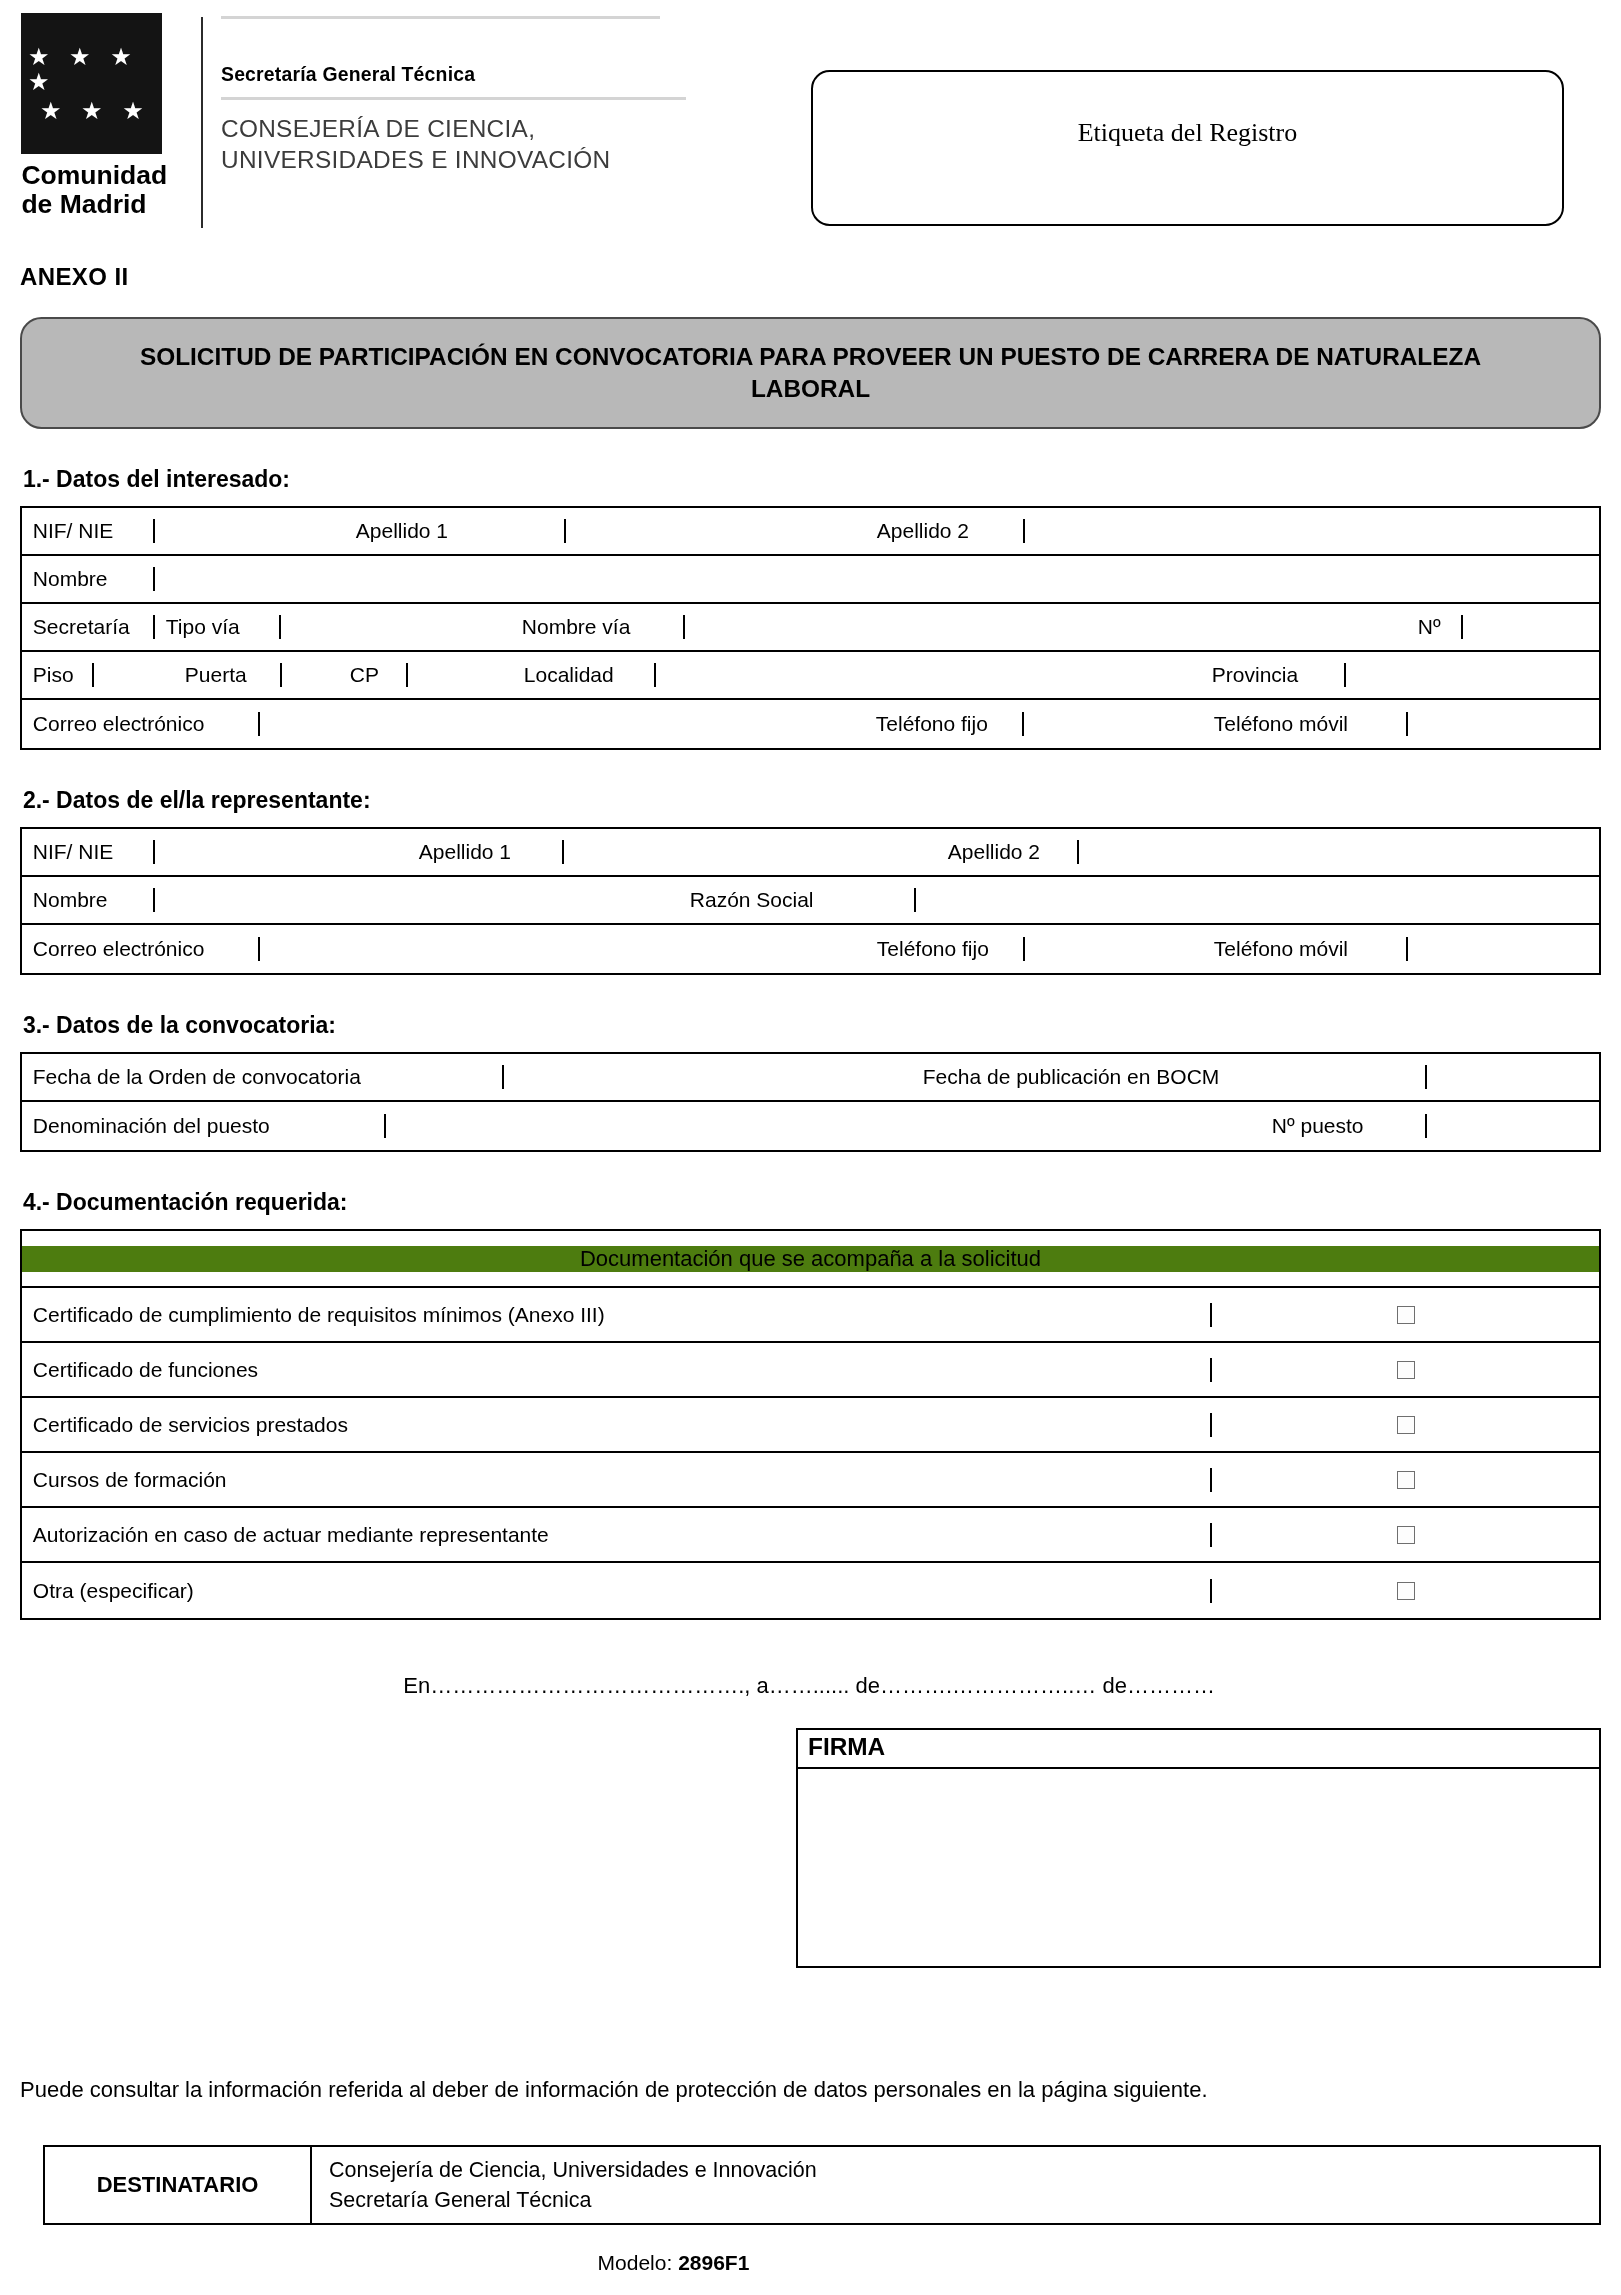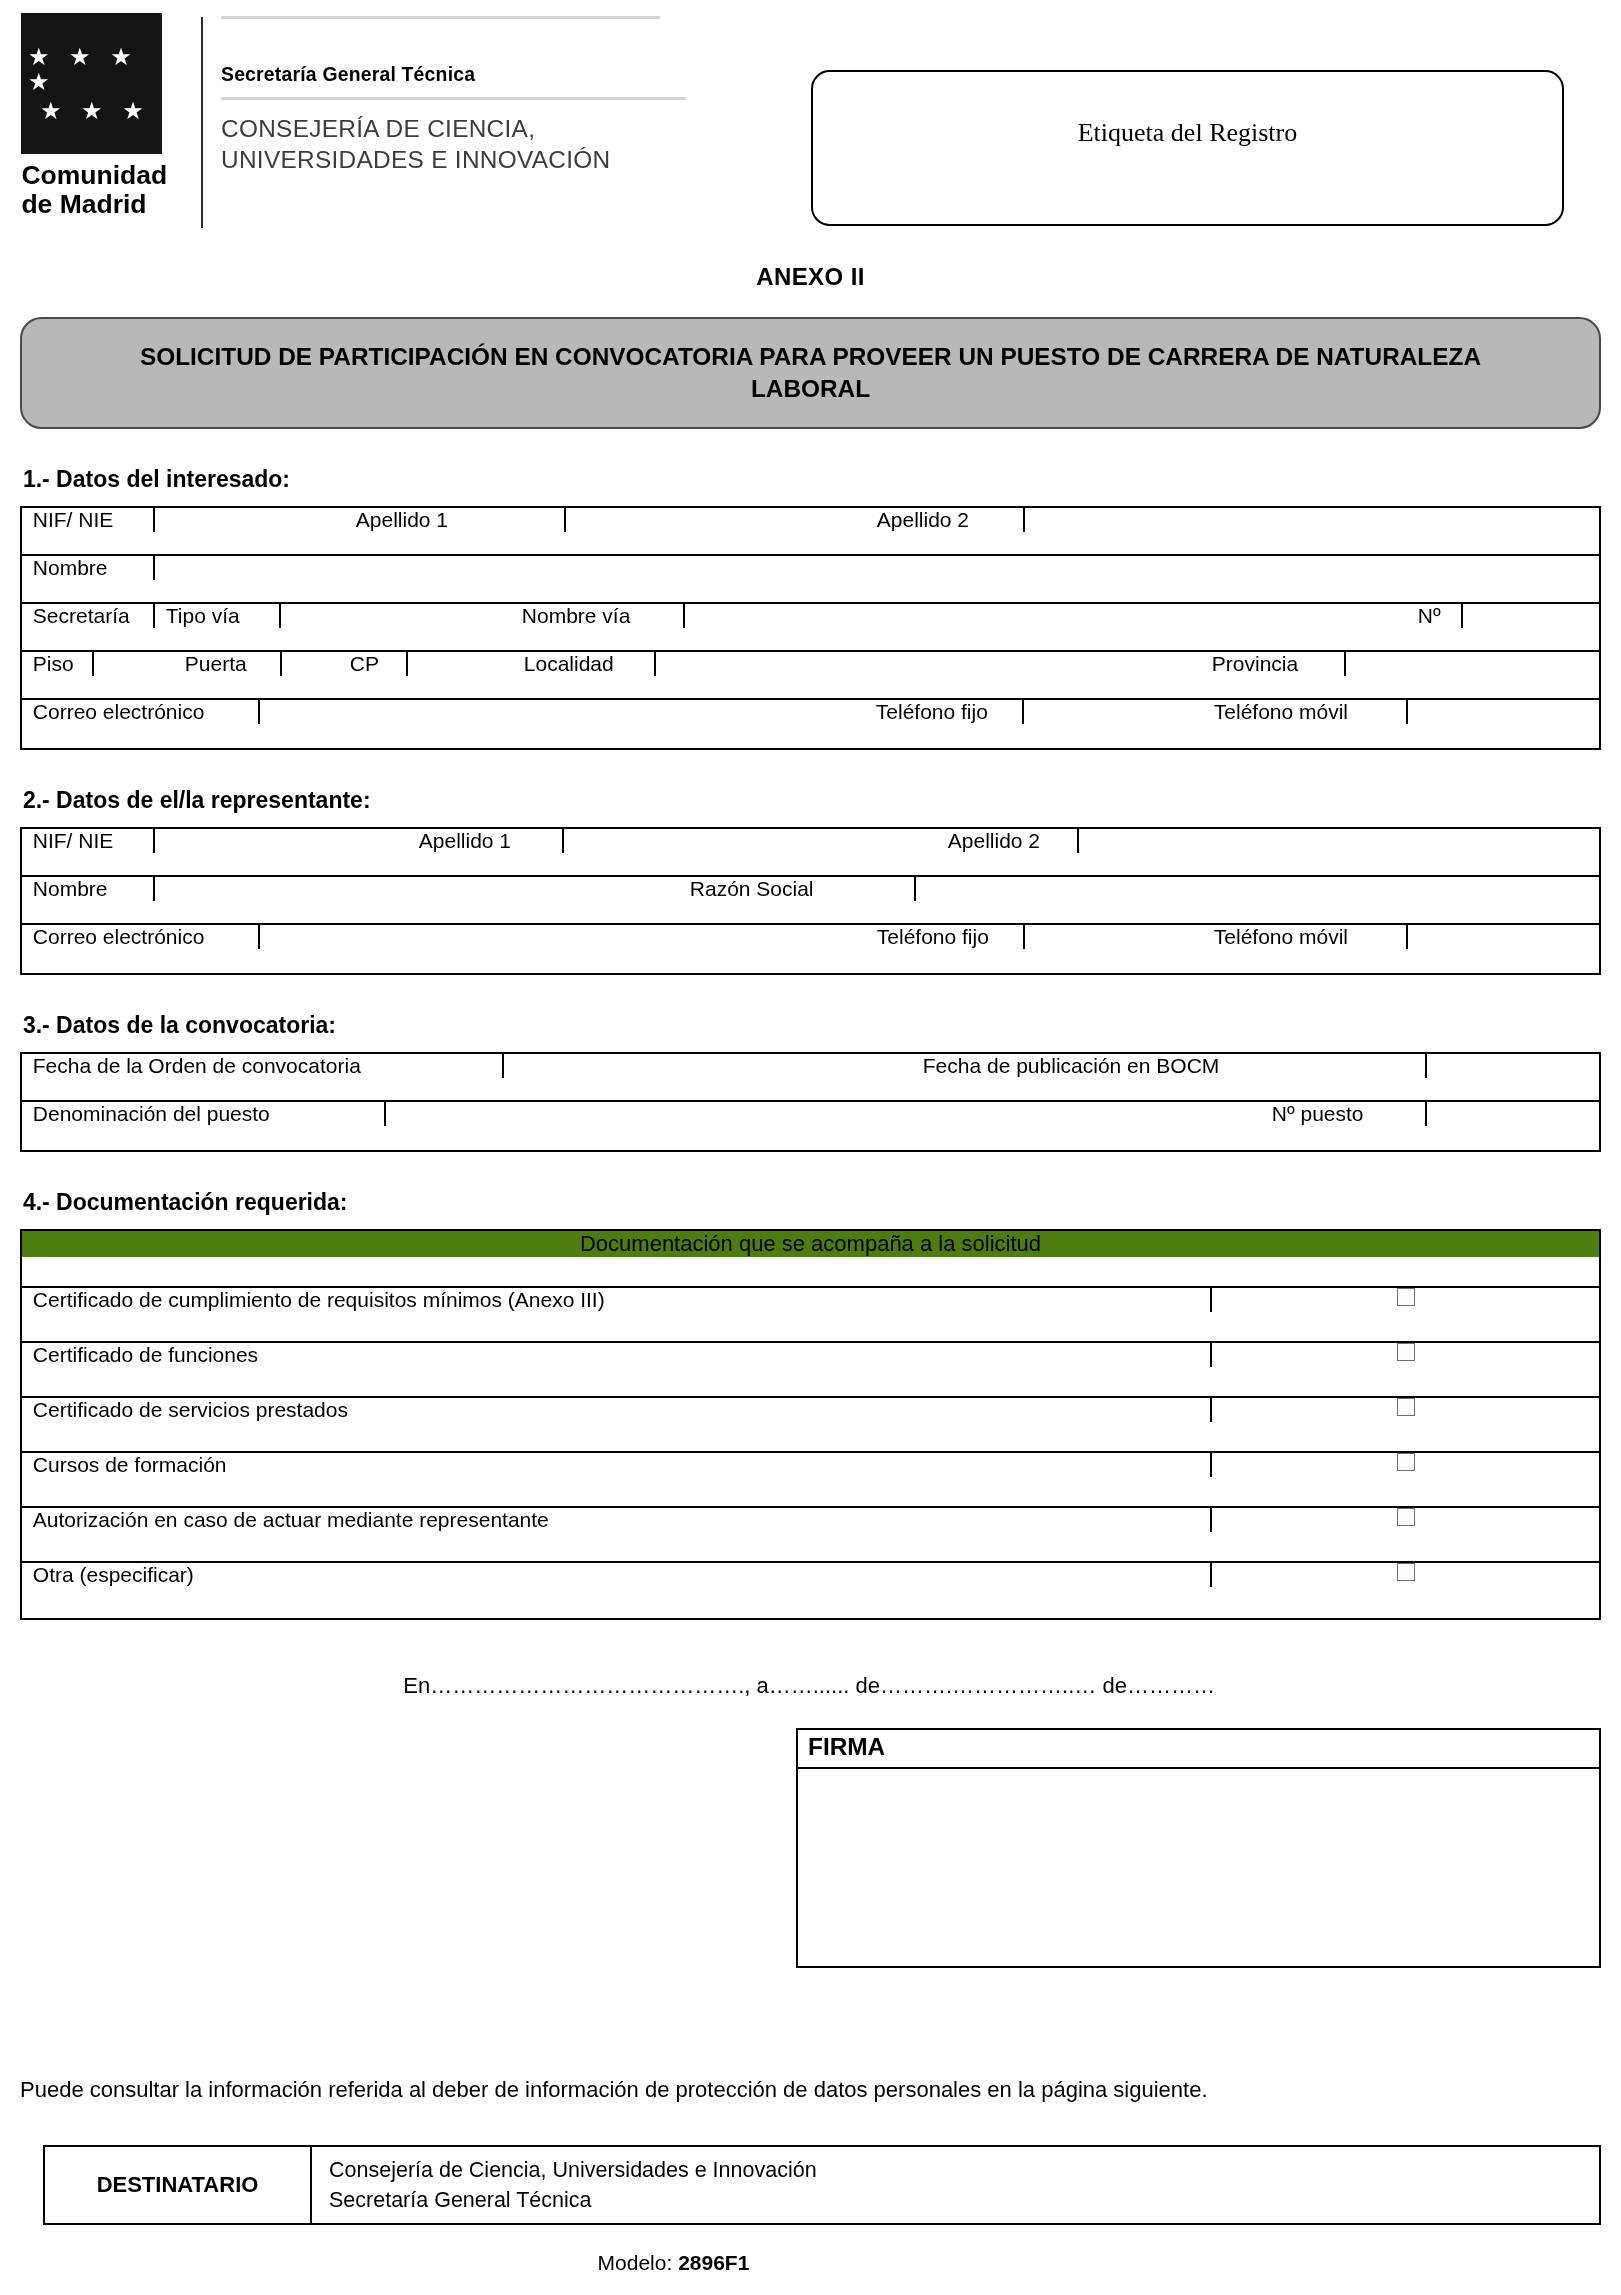--- a/index.html
+++ b/index.html
@@ -16,29 +16,29 @@
   .logo-text{font-weight:700;font-size:26.5px;line-height:1.1;margin-top:7.2px}
   .header-divider{position:absolute;left:181px;top:4.3px;width:2.2px;height:211px;background:#2b2b2b}
   .dept{position:absolute;left:201px;top:2.9px;width:473px}
   .rule{height:2.9px;background:#d4d4d4}
   .rule.r1{width:439px}
   .rule.r2{width:465px}
   .dept-small{font-size:19.4px;font-weight:700;margin:44px 0 11.5px;letter-spacing:0.2px}
   .dept-caps{margin-top:14.3px;font-size:24.4px;color:#3c3c3c;line-height:1.26;letter-spacing:0.3px}
   .registry{position:absolute;right:37px;top:57px;width:753px;height:156px;border:2.2px solid #000;border-radius:18.7px;display:flex;justify-content:center;padding-top:46px;font-family:"Liberation Serif",serif;font-size:26px}
 
-  .anexo{text-align:center;font-weight:700;font-size:24px;margin-top:33px;letter-spacing:0.4px}
+  .anexo{text-align:left;font-weight:700;font-size:24px;margin-top:33px;letter-spacing:0.4px}
 
   .graybox{margin-top:26px;background:#b8b8b8;border:2.2px solid #4a4a4a;border-radius:21.5px;padding:21.5px 57px;text-align:center;font-weight:700;font-size:24.4px;line-height:1.34}
 
   .sec-h{font-weight:700;font-size:23px;margin:37px 0 13px 2.9px}
 
   
   .ft{border:2.2px solid #000;width:100%}
-  .ftr{display:flex;border-bottom:2.2px solid #000;height:48px;align-items:flex-start}
+  .ftr{display:flex;border-bottom:2.2px solid #000;height:48px;align-items:center}
   .ftr:last-child{border-bottom:0}
   .fc{flex:0 0 auto;display:flex;align-items:center;padding:0 10.8px;font-size:21px;border-right:2.2px solid #000;overflow:hidden;white-space:nowrap;background:#fff}
   .fc:last-child{border-right:0}
   .grow{flex:1 1 0}
 
   
   .doc .ftr{height:55px}
   .doc .ftr.h{height:57px}
   .doc-head{background:#4d7c0f;justify-content:center;font-size:22px}
   .cbcell{justify-content:center}

